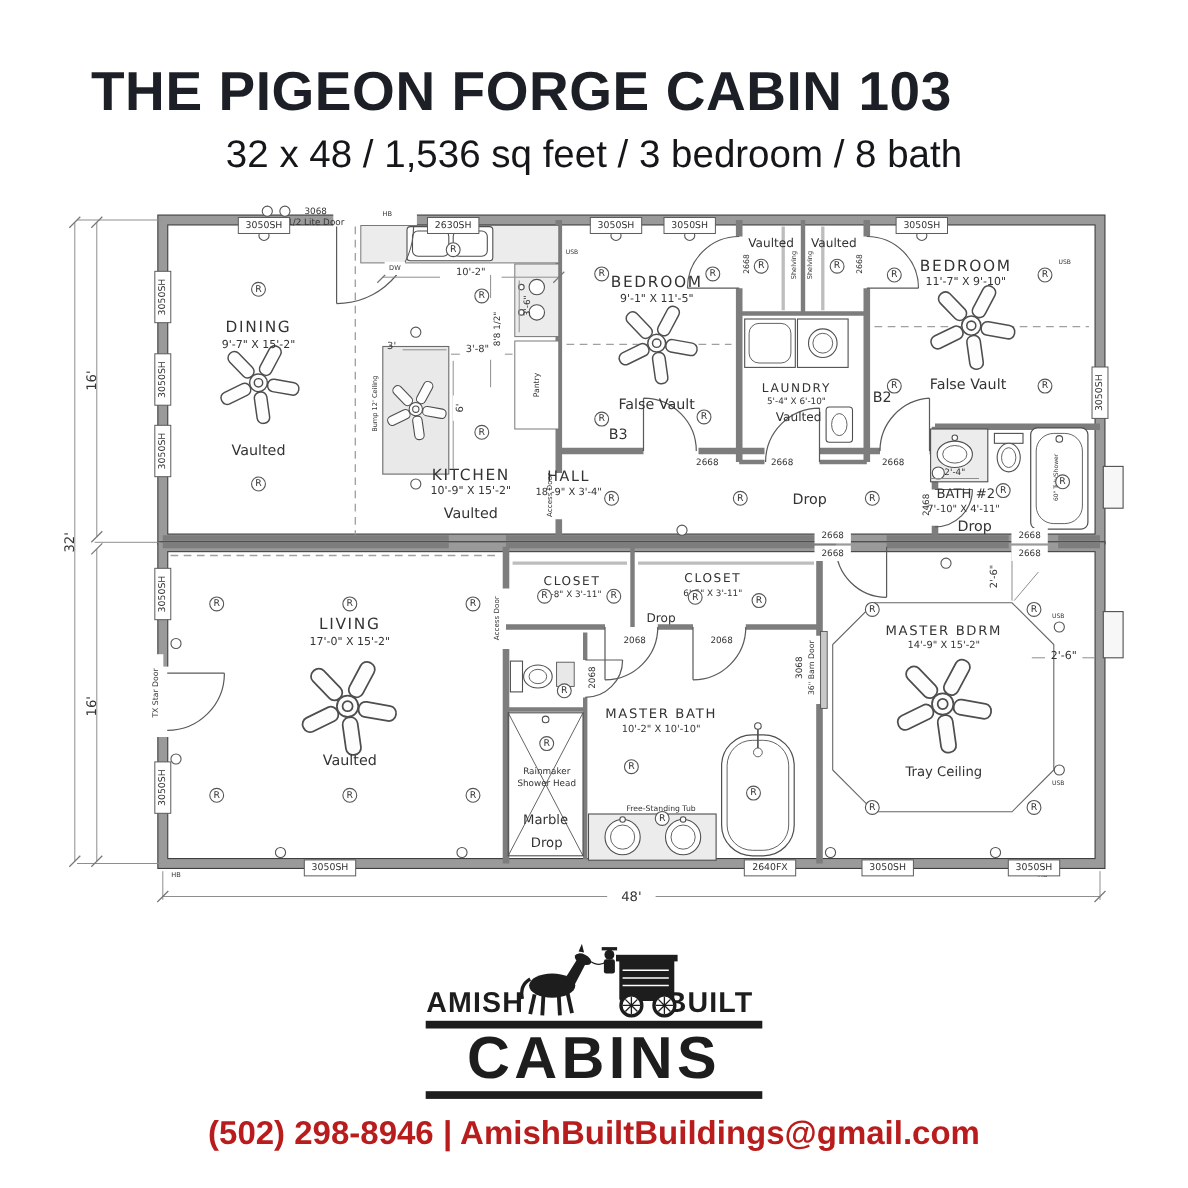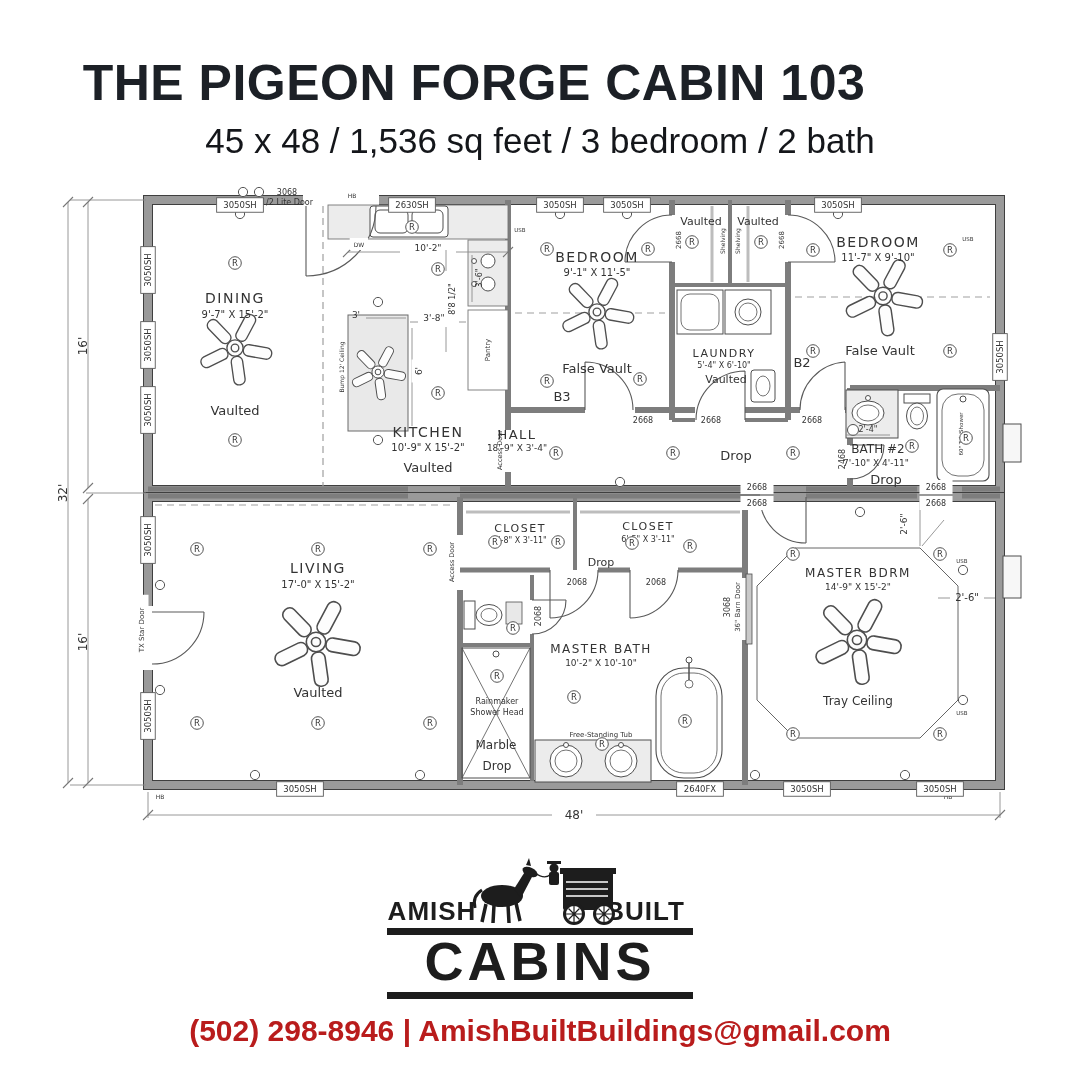--- a/index.html
+++ b/index.html
@@ -13,21 +13,21 @@
   #plan-svg text{font-family:"DejaVu Sans",sans-serif;fill:#333;}
   #logo-svg{position:absolute;left:375px;top:856px;}
   #logo-svg text{font-family:"Liberation Sans",sans-serif;fill:#1d1d1d;}
   .contact{position:absolute;top:1014px;left:0;width:1080px;text-align:center;
          font-size:30px;font-weight:700;color:#b91c1c;}
 </style>
 </head>
 <body>
 
 <div class="title">THE PIGEON FORGE CABIN 103</div>
-<div class="subtitle">45 x 48 / 1,536 sq feet / 3 bedroom / 2 bath</div>
+<div class="subtitle">32 x 48 / 1,536 sq feet / 3 bedroom / 8 bath</div>
 
 <svg id="plan-svg" width="1080" height="680" viewBox="0 165 1080 680">
   <defs>
     <symbol id="fan" viewBox="-42 -42 84 84">
       <g stroke="#4e4e4e" stroke-width="1.4" fill="#fdfdfd">
         <g transform="rotate(10)">
             <rect x="9" y="-6" width="30" height="12" rx="5.5"></rect>
           </g>
         <g transform="rotate(82)">
             <rect x="9" y="-6" width="30" height="12" rx="5.5"></rect>

